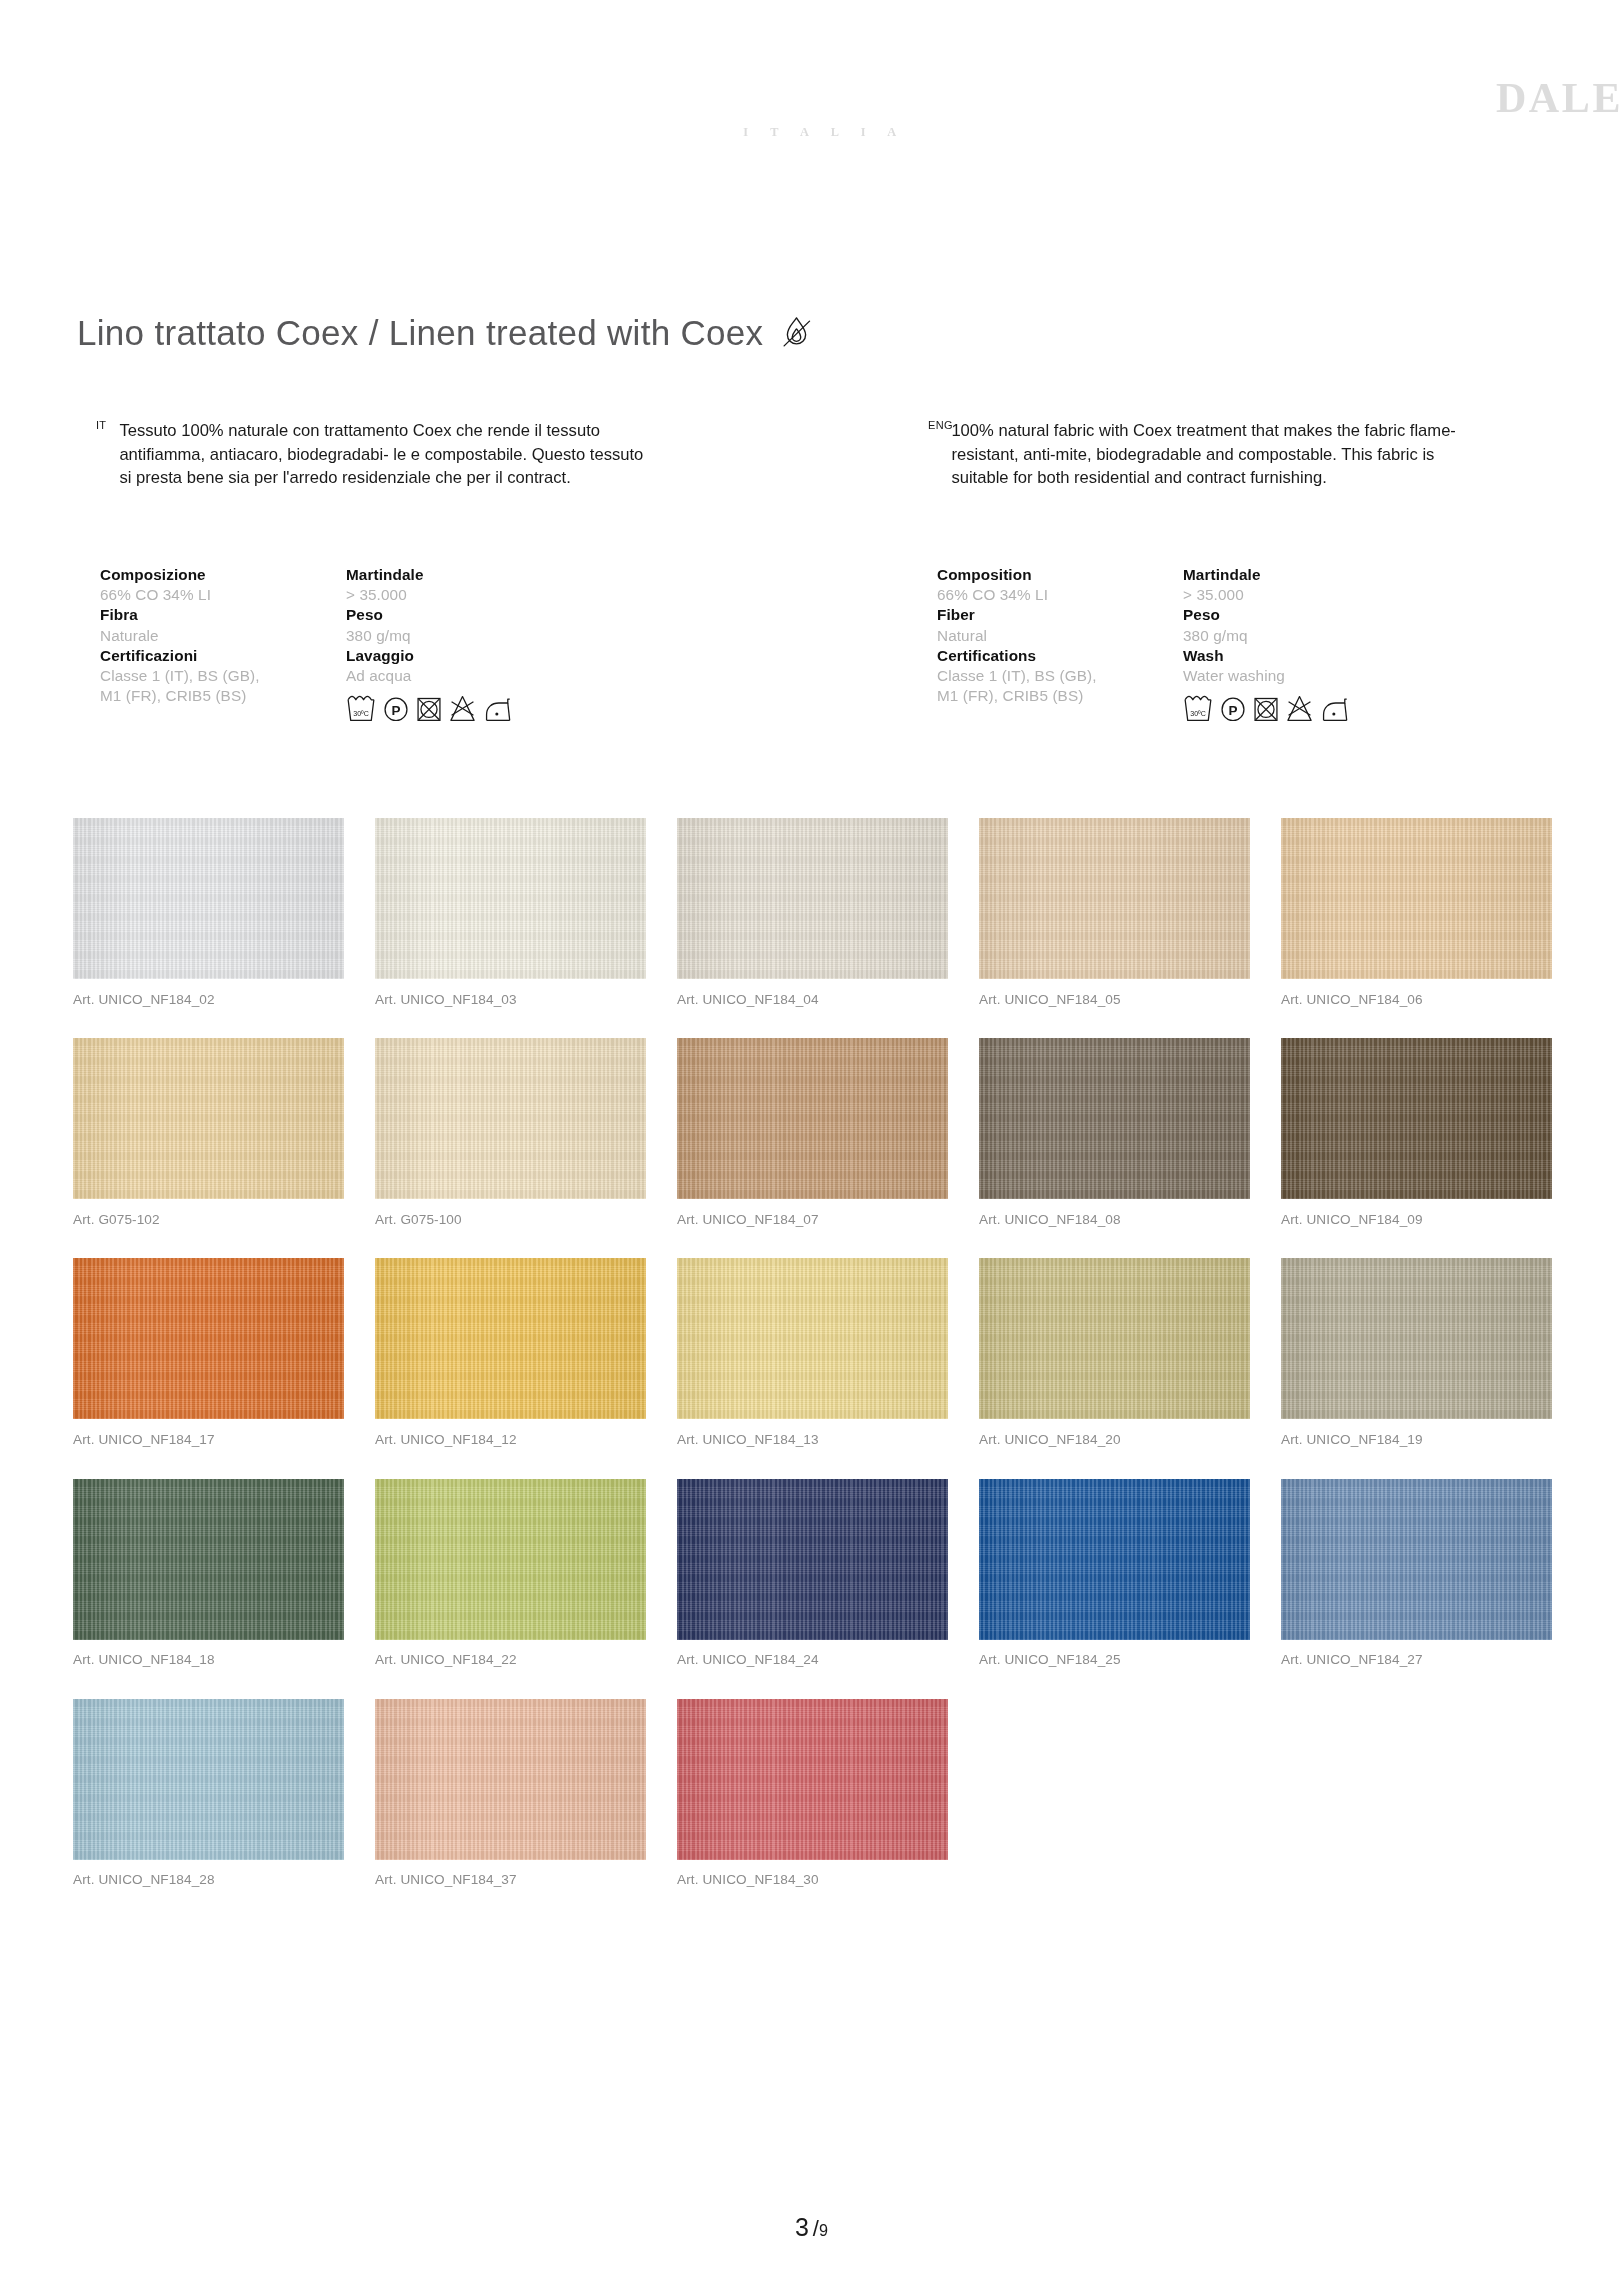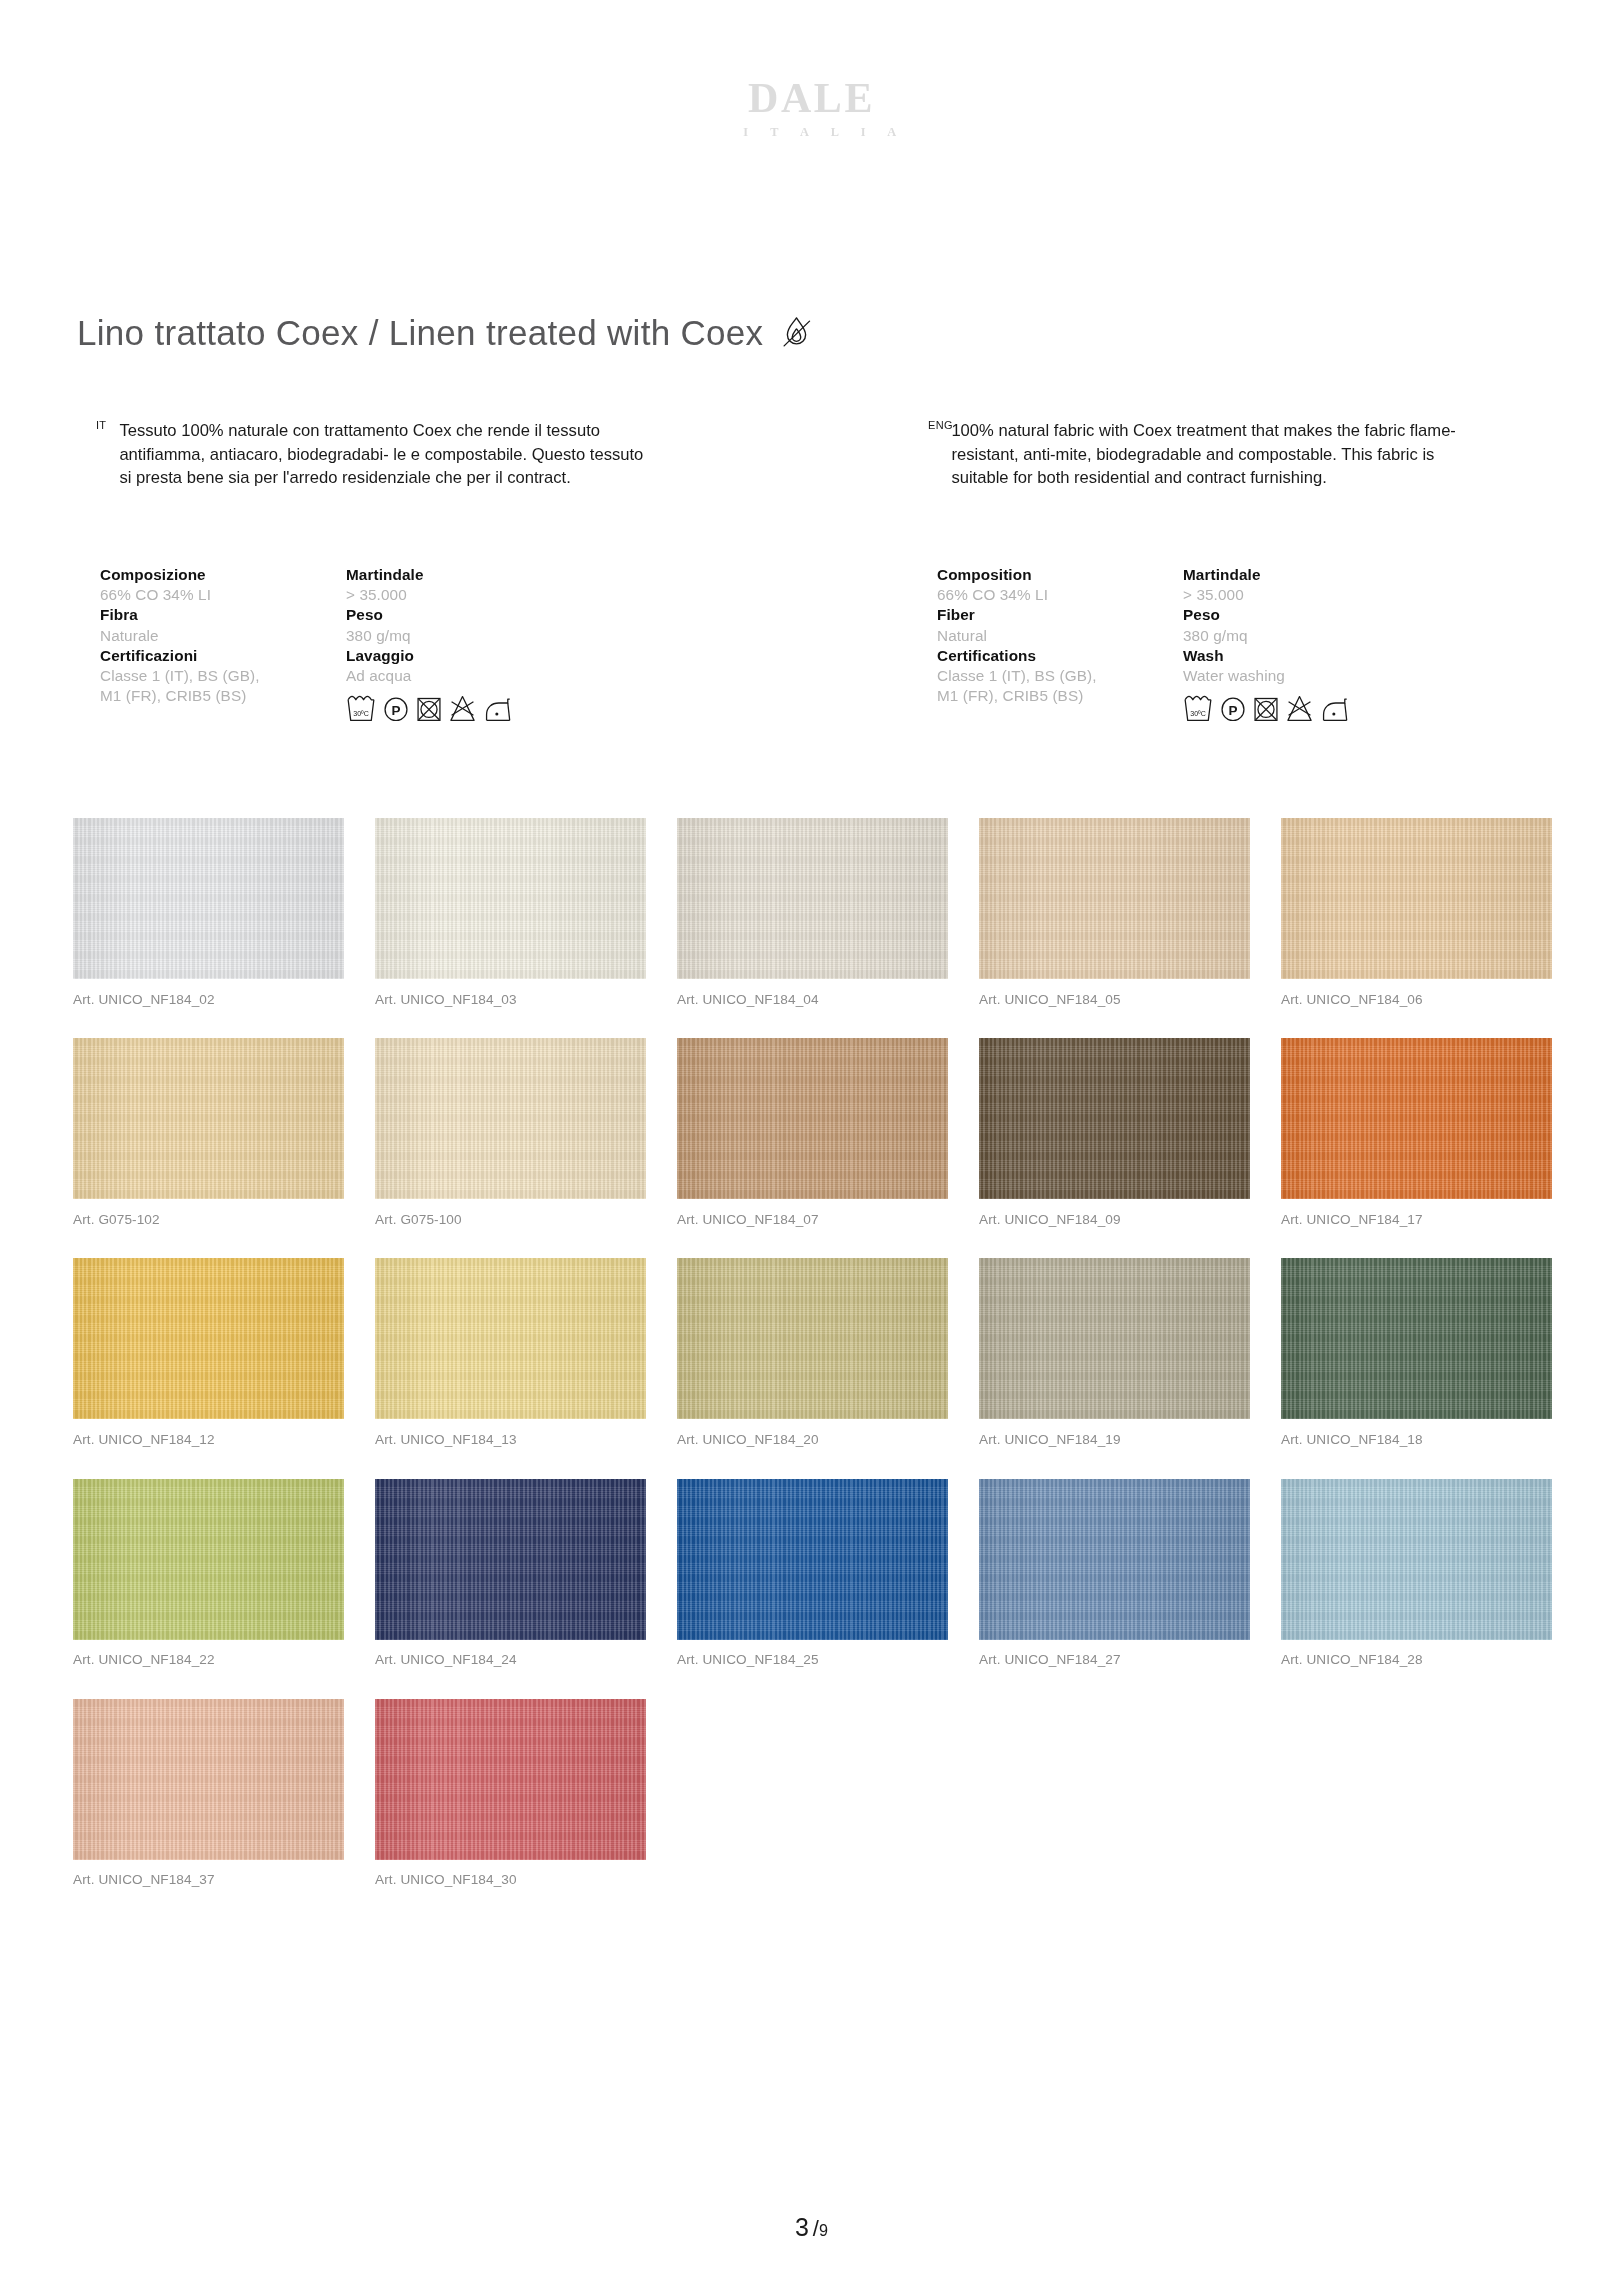--- a/index.html
+++ b/index.html
@@ -32,20 +32,21 @@
     user-select: none;
   }
   .logo-main {
     font-family: "Liberation Serif", serif;
     font-weight: 700;
     font-size: 42px;
     letter-spacing: 2.6px;
     color: #dcdcdc;
     line-height: 1;
     display: block;
+    text-align: right;
   }
   .logo-sub {
     font-family: "Liberation Serif", serif;
     font-weight: 700;
     font-size: 12.3px;
     letter-spacing: 9.7px;
     color: #dcdcdc;
     line-height: 1;
     display: block;
     margin-top: 6.5px;
@@ -401,20 +402,24 @@
       </div>
       <div class="swatch-cell">
         <div class="swatch-chip" style="background-color: rgb(242, 226, 192);"></div>
         <div class="swatch-label">Art. G075-100</div>
       </div>
       <div class="swatch-cell">
         <div class="swatch-chip" style="background-color: rgb(196, 154, 114);"></div>
         <div class="swatch-label">Art. UNICO_NF184_07</div>
       </div>
       <div class="swatch-cell">
+        <div class="swatch-chip" style="background-color: rgb(122, 109, 92);"></div>
+        <div class="swatch-label">Art. UNICO_NF184_08</div>
+      </div>
+      <div class="swatch-cell">
         <div class="swatch-chip" style="background-color: rgb(102, 84, 60);"></div>
         <div class="swatch-label">Art. UNICO_NF184_09</div>
       </div>
       <div class="swatch-cell">
         <div class="swatch-chip" style="background-color: rgb(224, 112, 43);"></div>
         <div class="swatch-label">Art. UNICO_NF184_17</div>
       </div>
       <div class="swatch-cell">
         <div class="swatch-chip" style="background-color: rgb(241, 196, 86);"></div>
         <div class="swatch-label">Art. UNICO_NF184_12</div>

